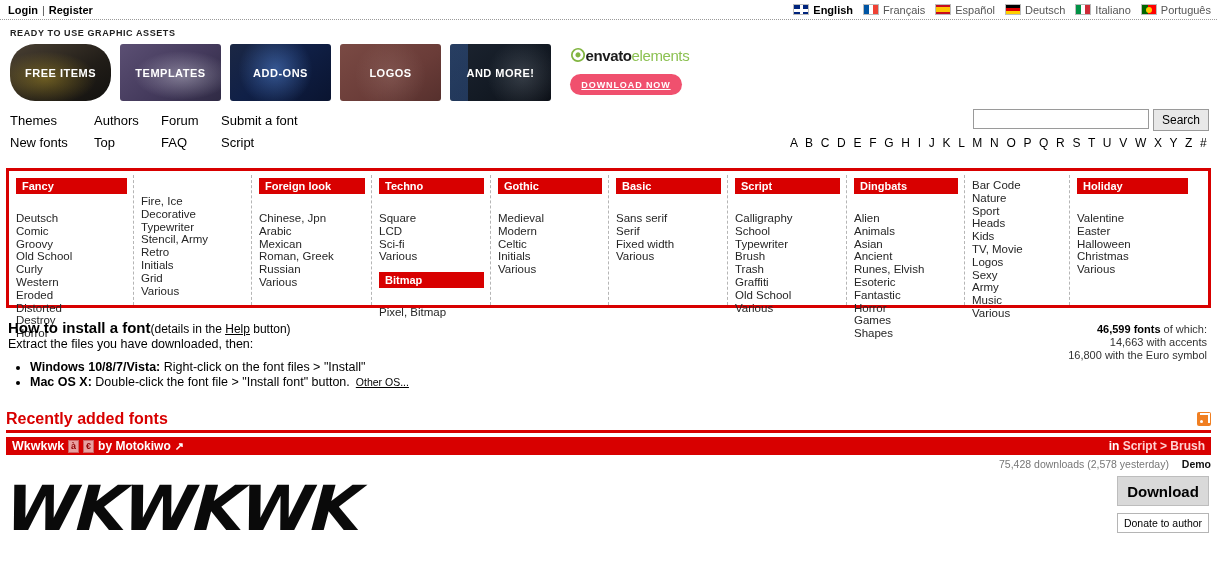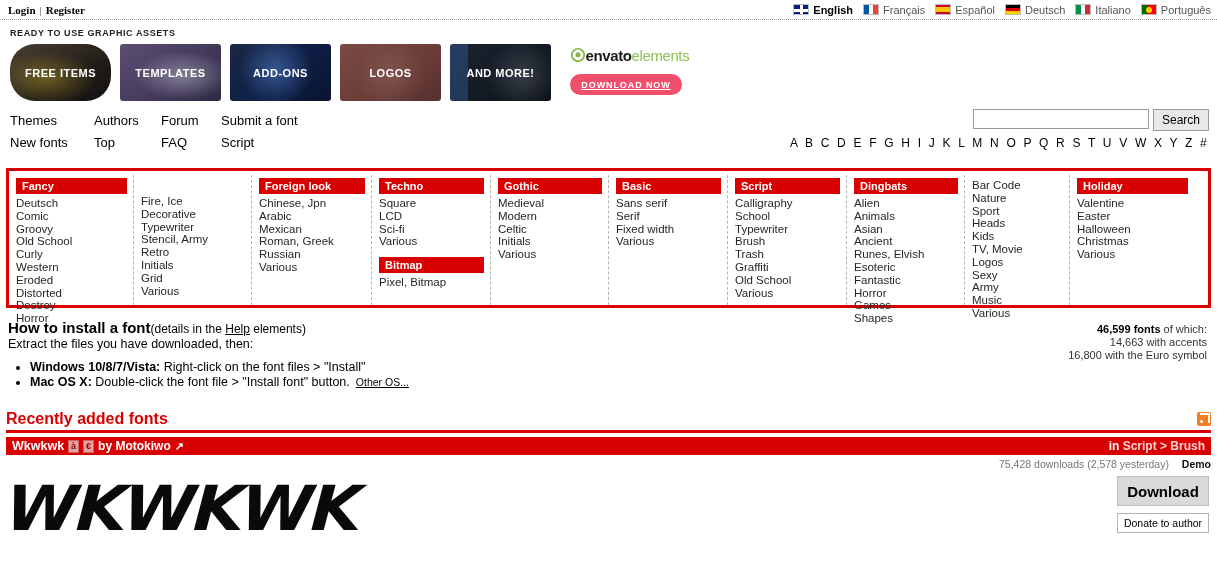--- a/index.html
+++ b/index.html
@@ -16,21 +16,21 @@
   .topbar {
     height: 20px;
     display: flex;
     align-items: center;
     justify-content: space-between;
     padding: 0 6px 0 8px;
     font-size: 11px;
     border-bottom: 1px dotted #9a9a9a;
   }
   .topbar a { color: #000; text-decoration: none; }
-  .topbar .auth { font-weight: bold; font-size: 11px; font-family: Liberation Serif, serif; }
+  .topbar .auth { font-weight: bold; font-size: 11px; }
   .topbar .auth .sep { font-weight: normal; color: #555; margin: 0 4px; }
   .langs { display: flex; align-items: center; gap: 3px; font-size: 11px; }
   .langs .lang { display: flex; align-items: center; gap: 4px; margin-left: 7px; }
   .langs .lang .nm { color: #555; }
   .langs .lang.active .nm { color: #000; font-weight: bold; }
   .flag { width: 16px; height: 11px; display: inline-block; border: 1px solid #bbb; position: relative; overflow: hidden; }
   .flag.uk { background: #00247d; }
   .flag.uk:before { content:""; position:absolute; left:0; right:0; top:4px; height:3px; background:#fff; }
   .flag.uk:after { content:""; position:absolute; top:0; bottom:0; left:6px; width:3px; background:#fff; }
   .flag.fr { background: linear-gradient(to right, #0055a4 0 33%, #fff 33% 66%, #ef4135 66% 100%); }
@@ -111,21 +111,21 @@
     background: #fff;
   }
   .catcol {
     padding: 3px 6px 0 7px;
     border-right: 1px dashed #b5b5b5;
     flex: 0 0 auto;
   }
   .catcol:last-child { border-right: none; }
   .cat-head {
     background: #d80000; color: #fff; font-size: 11px; font-weight: bold;
-    padding: 2px 6px; display: inline-block; min-width: 100px; margin-bottom: 3px;
+    padding: 2px 6px; display: inline-block; min-width: 100px; margin-bottom: 18px;
   }
   .cat-head.block { display: block; }
   .cat-list { list-style: none; margin: 0; padding: 0; }
   .cat-list li { font-size: 11.5px; line-height: 12.8px; color: #262626; }
   .cat-list li a { color: #262626; text-decoration: none; }
   .cat-spacer { height: 9px; }
   .nohead { padding-top: 20px; }
 
   
   .installzone { position: relative; margin: 11px 0 0 8px; }
@@ -418,21 +418,21 @@
       <li><a href="#">Halloween</a></li>
       <li><a href="#">Christmas</a></li>
       <li><a href="#">Various</a></li>
     </ul>
   </div>
 
 </div>
 
 <div class="installzone">
   <div class="inst-h">
-    <span>How to install a font</span><span class="sub"><span>(details in the </span><u><a href="#" style="color:#000">Help</a></u><span> elements)</span></span>
+    <span>How to install a font</span><span class="sub"><span>(details in the </span><u><a href="#" style="color:#000">Help</a></u><span> button)</span></span>
   </div>
   <div class="inst-sub">Extract the files you have downloaded, then:</div>
   <ul class="inst-ul">
     <li>
       <b>Windows 10/8/7/Vista:</b><span> Right-click on the font files &gt; "Install"</span>
     </li>
     <li>
       <b>Mac OS X:</b><span> Double-click the font file &gt; "Install font" button.</span><a href="#" class="otheros">Other OS...</a>
     </li>
   </ul>

